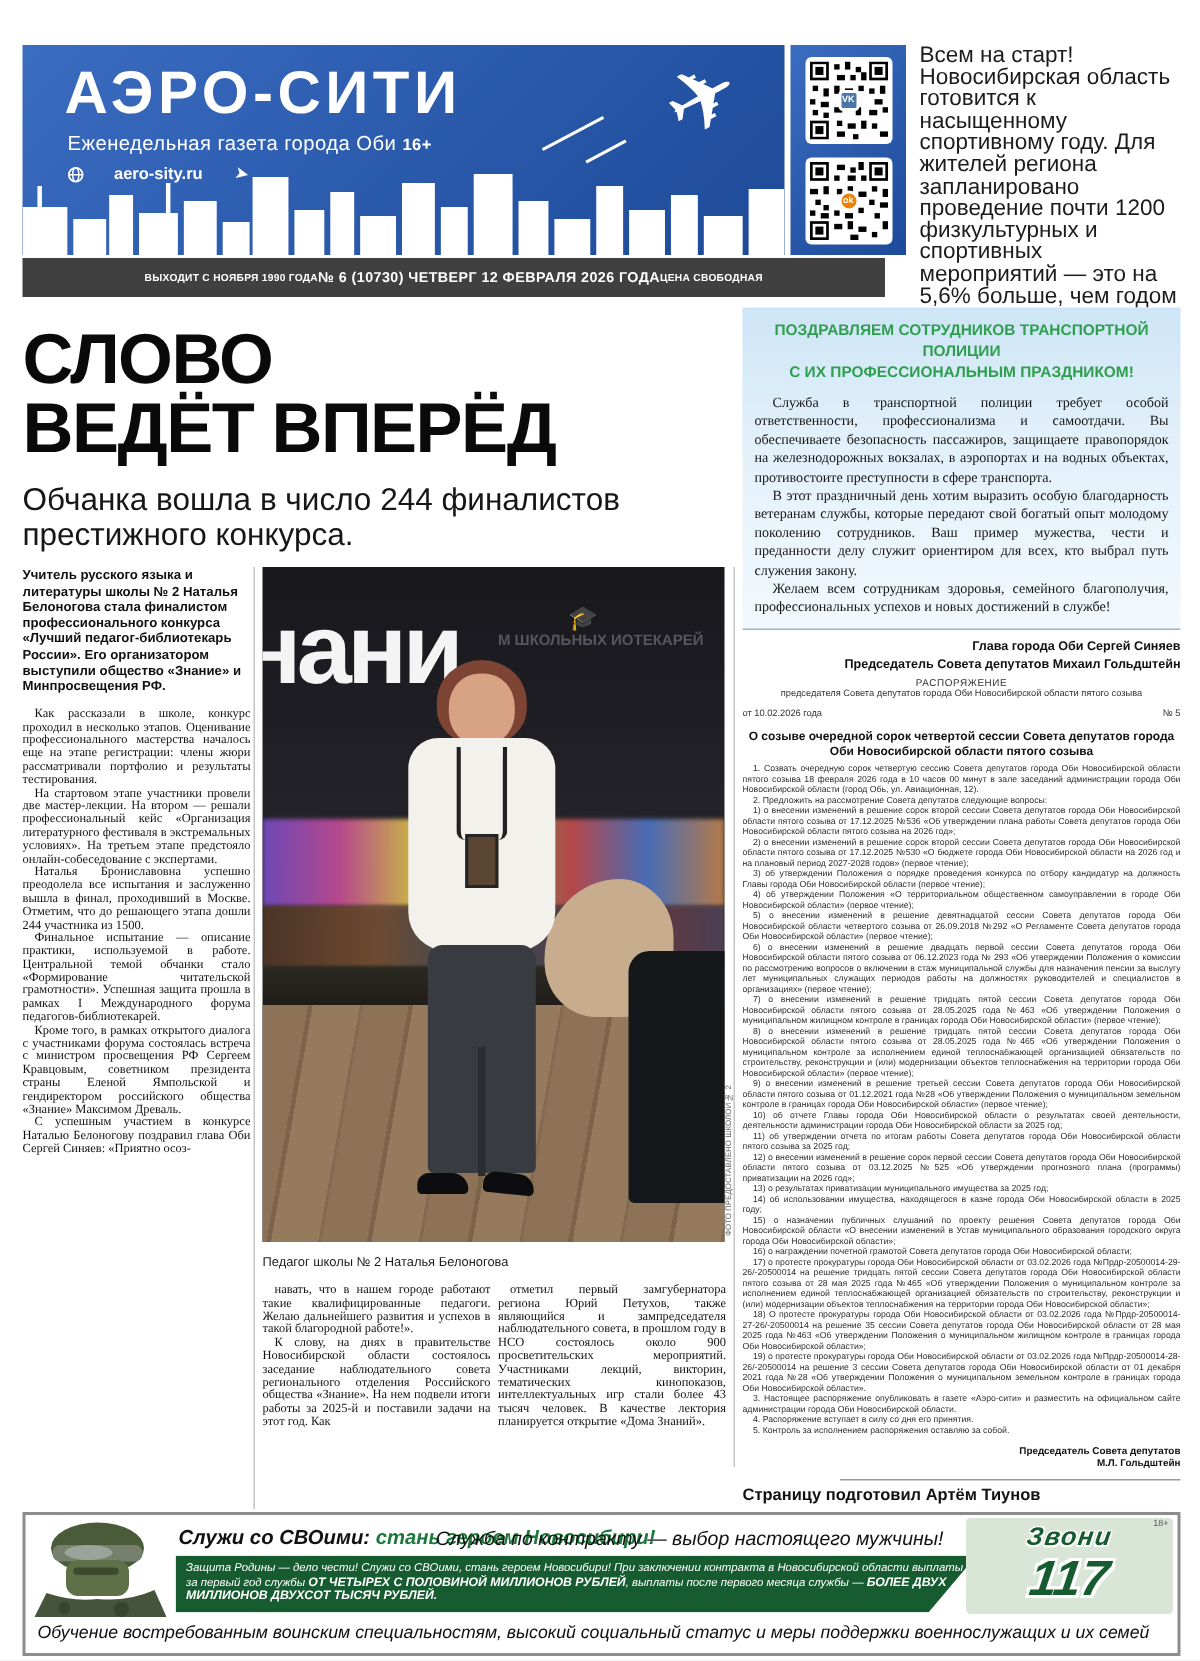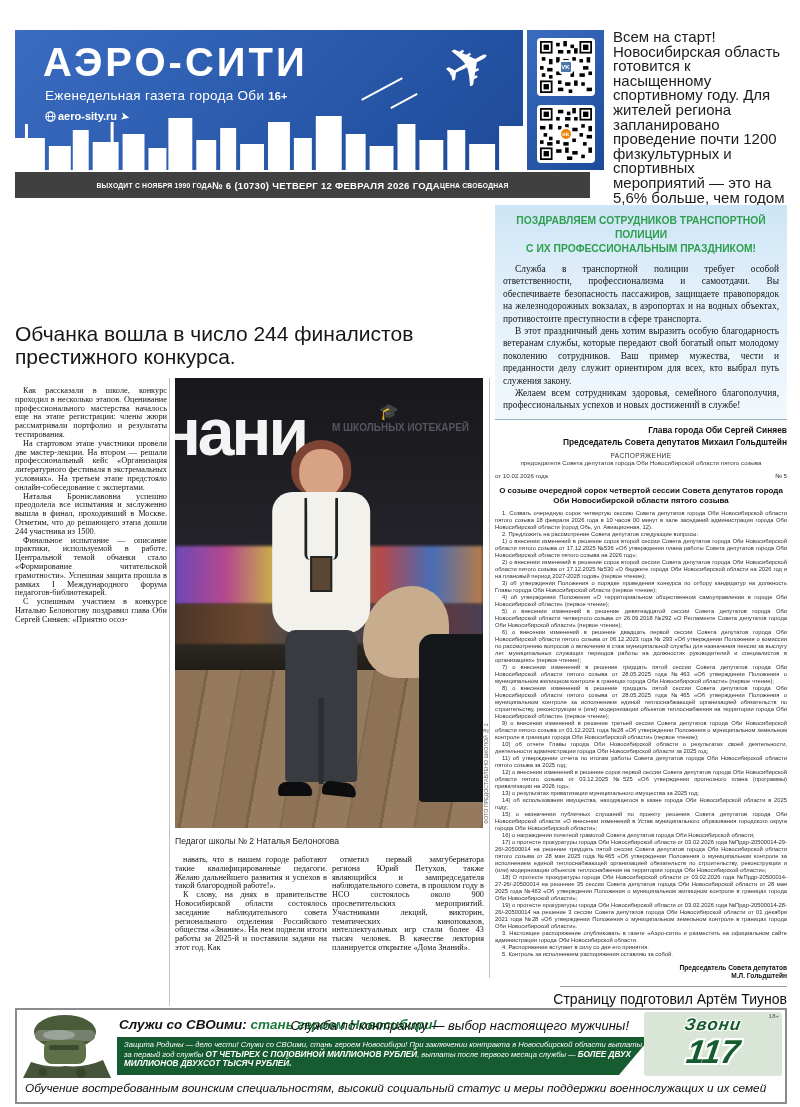--- a/index.html
+++ b/index.html
@@ -8,21 +8,21 @@
   .page { position:relative; width:800px; height:1107px; background:#fff; margin:0 auto; overflow:hidden; }
 
   
   .masthead { position:absolute; left:15px; top:30px; width:508px; height:140px;
     background:linear-gradient(135deg,#3a6cc0 0%,#2a59ab 55%,#1d4a98 100%); overflow:hidden; }
   .mh-logo { position:absolute; left:28px; top:10px; color:#fff; font-size:40px; font-weight:900;
     letter-spacing:3px; white-space:nowrap;text-align:right; }
   .mh-tagline { position:absolute; left:30px; top:58px; color:#fff; font-size:13.5px; font-weight:400; letter-spacing:.3px; }
   .mh-age { font-weight:800; font-size:11px; }
   .mh-site { position:absolute; left:30px; top:80px; color:#fff; font-size:11px; font-weight:700;
-    display:flex; align-items:center; gap:2px; cursor:pointer; }
+    display:flex; align-items:center; gap:20px; cursor:pointer; }
   .mh-cursor { font-size:10px; transform:rotate(12deg); display:inline-block; margin-left:2px; }
   .mh-plane { position:absolute; right:30px; top:2px; color:#fff; font-size:58px;
     transform:rotate(-28deg); }
   .mh-streak { position:absolute; background:#fff; height:2px; transform:rotate(-28deg); }
   .skyline { position:absolute; left:0; bottom:0; width:100%; height:60px; }
 
   
   .qr-strip { position:absolute; left:527px; top:30px; width:77px; height:140px;
     background:linear-gradient(135deg,#3a6cc0,#1d4a98); display:flex; flex-direction:column;
     align-items:center; justify-content:center; gap:9px; }
@@ -107,22 +107,22 @@
 
   .decree { position:absolute; left:495px; top:452px; width:292px; max-height:530px; overflow:hidden; color:#333; }
   .decree .d-head { text-align:center; font-size:6.6px; letter-spacing:.4px; }
   .decree .d-sub { text-align:center; font-size:6.2px; line-height:7.6px; }
   .decree .d-row { display:flex; justify-content:space-between; font-size:6.2px; margin:5px 0 7px; }
   .decree .d-title { text-align:center; font-weight:800; font-size:8px; line-height:10px; color:#111; margin-bottom:4px; }
   .decree .d-body p { font-size:5.8px; line-height:7px; text-align:justify; text-indent:7px; color:#2e2e2e; }
   .decree-sign { text-align:right; font-weight:800; font-size:6.6px; line-height:8.5px; color:#111; margin-top:6px; }
 
   .credit-rule { position:absolute; left:560px; top:986px; width:227px; border-top:1px solid #9a9a9a; }
-  .page-credit { position:absolute; left:495px; top:991px; width:292px; text-align:right;
-    font-size:14px; font-weight:400; color:#111; }
+  .page-credit { position:absolute; left:495px; top:991px; width:292px; text-align:left;
+    font-size:11px; font-weight:700; color:#111; }
 
   
   .banner { position:absolute; left:15px; top:1008px; width:772px; height:96px;
     border:2px solid #8c8c8c; background:#fff; }
   .soldier { position:absolute; left:2px; top:2px; width:92px; height:66px; }
   .bn-headline { position:absolute; left:102px; top:7px; font-size:13.5px; font-weight:800; font-style:italic; color:#111; white-space:nowrap; }
   .bn-headline .grn { color:#1d7a3c; }
   .bn-headline-r { position:absolute; right:156px; top:8px; font-size:13px; font-style:italic; color:#111; white-space:nowrap; }
   .bn-green { position:absolute; left:100px; top:27px; width:534px; height:38px; background:#175c31;
     color:#fff; font-size:7.6px; font-style:italic; line-height:9.6px; padding:3px 7px;
@@ -279,31 +279,39 @@
     <p>Всем на старт! Новосибирская область готовится к насыщенному спортивному году. Для жителей региона запланировано проведение почти 1200 физкультурных и спортивных мероприятий — это на 5,6% больше, чем годом ранее.</p>
     <div class="page-ref">/ Стр. 4</div>
   </div>
 
   <div class="datebar">
     <span class="small">ВЫХОДИТ С НОЯБРЯ 1990 ГОДА</span>
     <span class="issue">№ 6 (10730) ЧЕТВЕРГ 12 ФЕВРАЛЯ 2026 ГОДА</span>
     <span class="small">ЦЕНА СВОБОДНАЯ</span>
   </div>
 
+  <div class="headline">
+    <div>СЛОВО</div>
+    <div>ВЕДЁТ ВПЕРЁД</div>
+  </div>
   <div class="subtitle">Обчанка вошла в число 244 финалистов престижного конкурса.</div>
 
   <div class="vrule" style="left:169px; top:378px; height:628px;"></div>
   <div class="vrule" style="left:489px; top:378px; height:600px;"></div>
 
   <div class="col" style="left:15px; top:378px; height:628px; overflow:hidden;">
+    <div class="lead">
+        <p>Учитель русского языка и литературы школы № 2 Наталья Белоногова стала финалистом профессионального конкурса «Лучший педагог-библиотекарь России». Его организатором выступили общество «Знание» и Минпросвещения РФ.</p>
+      </div>
     <div class="body">
         <p>Как рассказали в школе, конкурс проходил в несколько этапов. Оценивание профессионального мастерства началось еще на этапе регистрации: члены жюри рассматривали портфолио и результаты тестирования.</p>
         <p>На стартовом этапе участники провели две мастер-лекции. На втором — решали профессиональный кейс «Организация литературного фестиваля в экстремальных условиях». На третьем этапе предстояло онлайн-собеседование с экспертами.</p>
         <p>Наталья Брониславовна успешно преодолела все испытания и заслуженно вышла в финал, проходивший в Москве. Отметим, что до решающего этапа дошли 244 участника из 1500.</p>
         <p>Финальное испытание — описание практики, используемой в работе. Центральной темой обчанки стало «Формирование читательской грамотности». Успешная защита прошла в рамках I Международного форума педагогов-библиотекарей.</p>
+        <p>Кроме того, в рамках открытого диалога с участниками форума состоялась встреча с министром просвещения РФ Сергеем Кравцовым, советником президента страны Еленой Ямпольской и гендиректором российского общества «Знание» Максимом Древаль.</p>
         <p>С успешным участием в конкурсе Наталью Белоногову поздравил глава Оби Сергей Синяев: «Приятно осоз-</p>
       </div>
   </div>
 
   <div class="photo">
     <div class="ph-word">нани</div>
     <div class="ph-cap">🎓</div>
     <div class="ph-sub1">М ШКОЛЬНЫХ ИОТЕКАРЕЙ</div>
     <div class="ph-band1"></div>
     <div class="ph-band2"></div>

